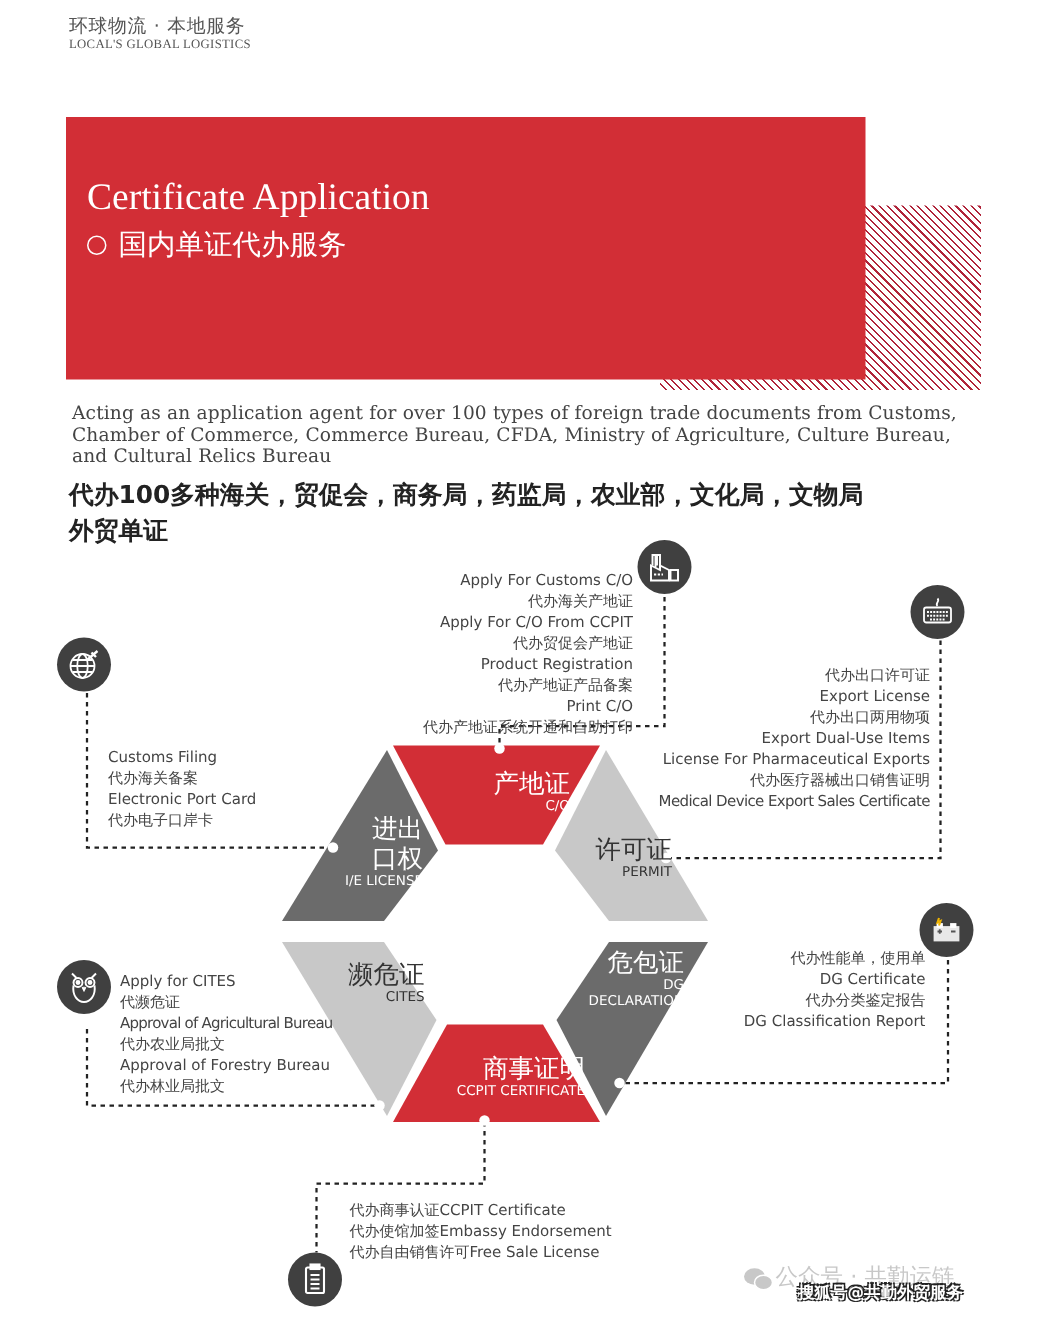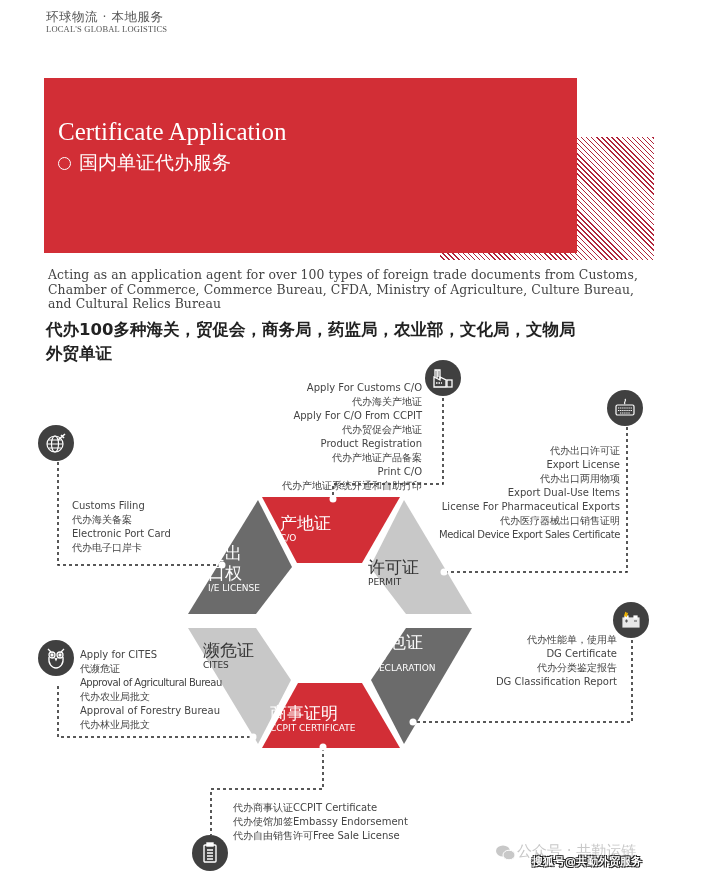--- a/index.html
+++ b/index.html
@@ -12,21 +12,21 @@
   .banner{left:44px;top:78px;width:533px;height:175px;background:#d22e36;}
   .banner-en{left:58px;top:118px;font-family:"Liberation Serif","DejaVu Serif",serif;font-size:25px;color:#fff;white-space:nowrap;}
   .banner-cn{left:58px;top:150px;font-size:19px;color:#fff;white-space:nowrap;display:flex;align-items:center;}
   .ring{display:inline-block;width:13px;height:13px;border:1.6px solid #fff;border-radius:50%;margin-right:8px;box-sizing:border-box;}
   .intro-en{left:48px;top:268px;width:600px;font-family:"DejaVu Serif","Liberation Serif",serif;font-size:12.4px;line-height:14.6px;color:#444;letter-spacing:0.1px;}
   .intro-cn{left:46px;top:318px;width:600px;font-size:16.5px;font-weight:bold;line-height:24px;color:#222;}
   .list{font-size:10px;line-height:14px;color:#444;white-space:nowrap;}
   .right{text-align:right;}
   .icon{width:36px;height:36px;border-radius:50%;background:#404040;display:flex;align-items:center;justify-content:center;}
   svg.hex{position:absolute;left:0;top:0;}
-  .seglabel{position:absolute;text-align:left;white-space:nowrap;}
+  .seglabel{position:absolute;text-align:right;white-space:nowrap;}
   .seg-cn{font-size:17px;line-height:20px;}
   .seg-en{font-size:9px;line-height:11px;}
   .watermark1{left:517px;top:842px;font-size:15px;color:#c8c8c8;white-space:nowrap;}
   .watermark2{left:532px;top:854px;font-size:11px;font-weight:bold;color:#fff;white-space:nowrap;text-shadow:-1px -1px 0 #222,1px -1px 0 #222,-1px 1px 0 #222,1px 1px 0 #222;}
 </style>
 </head>
 <body>
 
 <div class="abs brand-cn">环球物流 · 本地服务</div>
 <div class="abs brand-en">LOCAL'S GLOBAL LOGISTICS</div>

